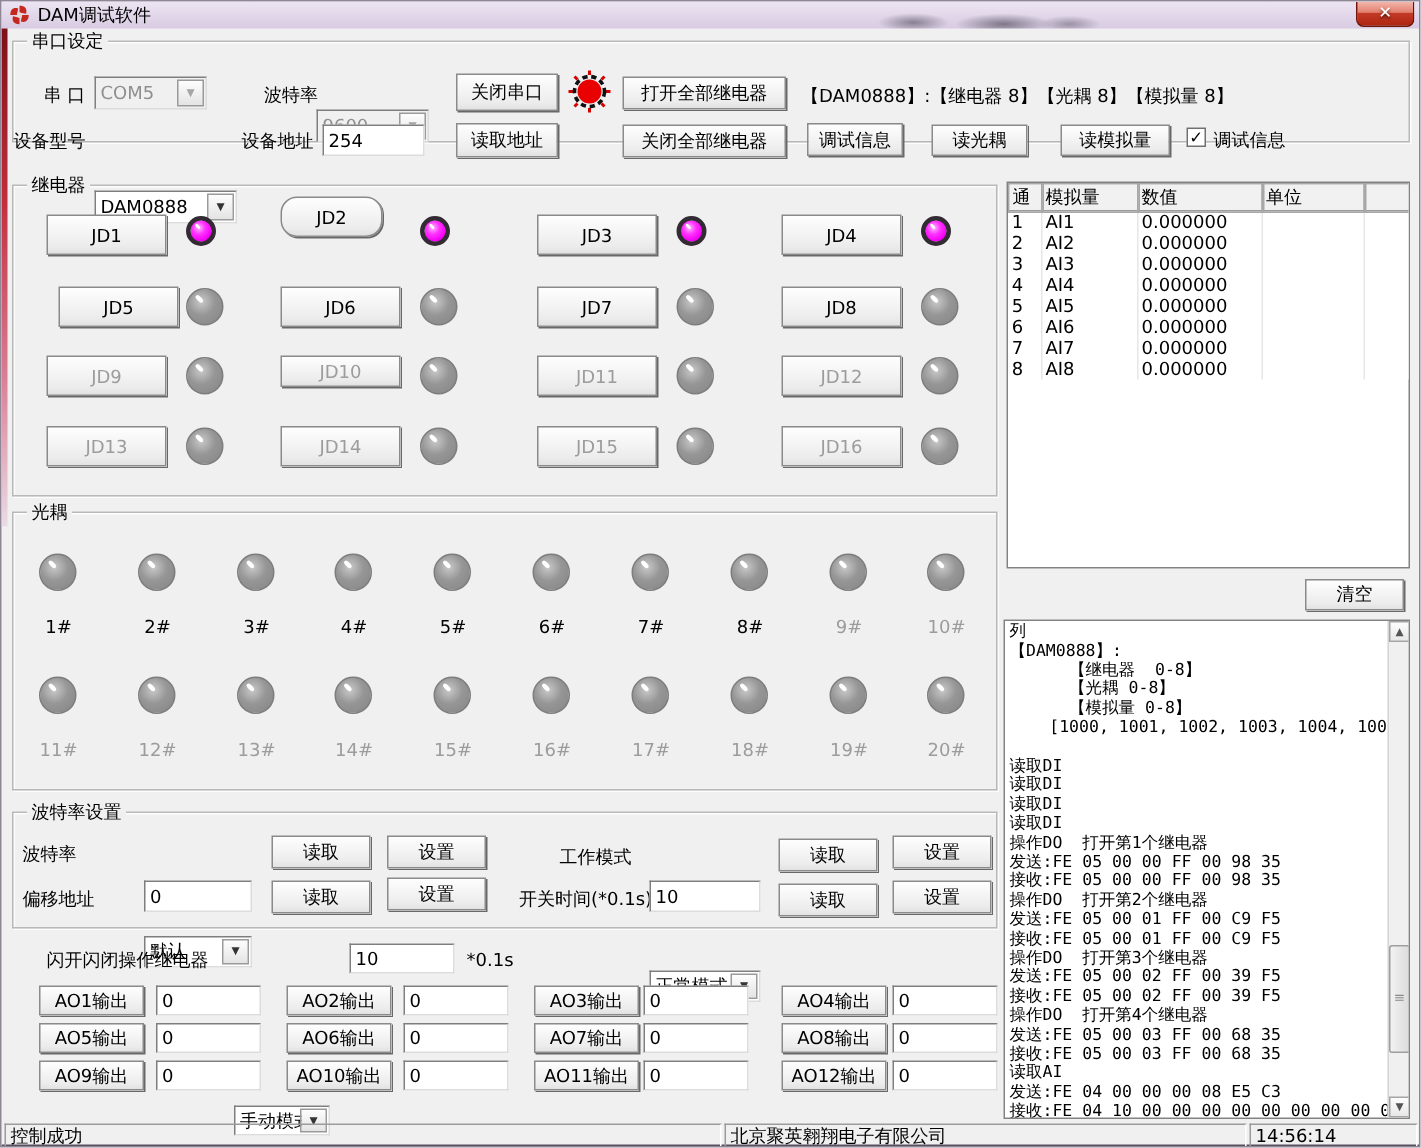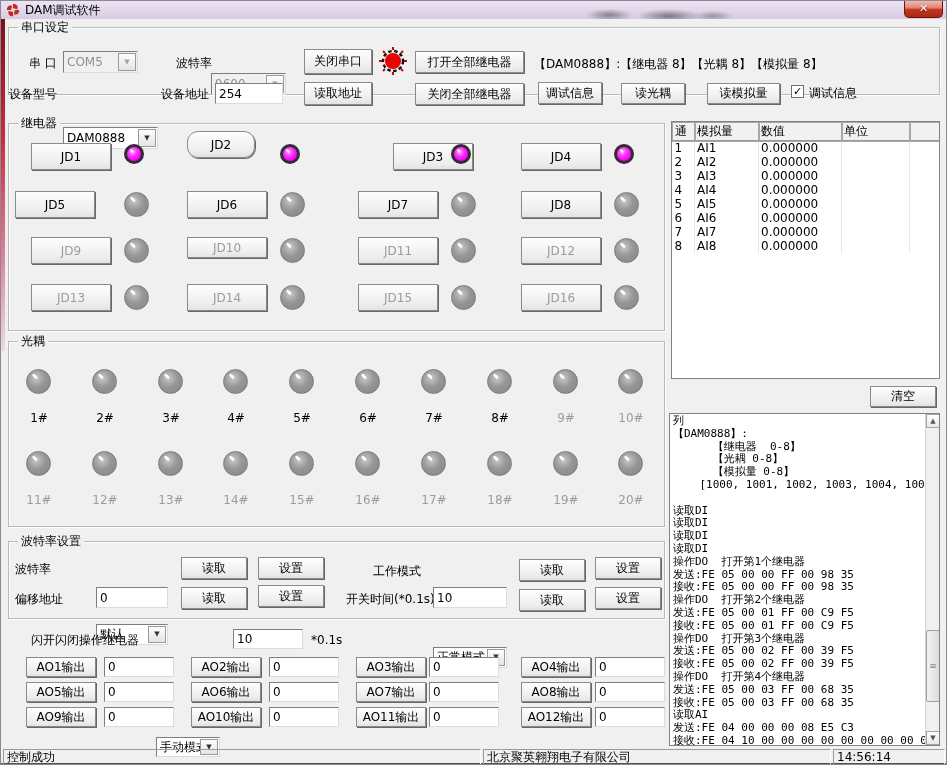--- a/index.html
+++ b/index.html
@@ -145,26 +145,26 @@
   <span class="abs lbl" style="left:808px;top:85px;">调试信息</span>
 
   <div class="abs group" style="left:7px;top:122px;width:657px;height:208px;">
     <span class="gtitle">继电器</span>
   </div>
 
   <div class="abs btn" style="left:30px;top:142px;width:80px;height:27px;">JD1</div>
   <span class="abs led on" style="left:123px;top:143px;"></span>
   <div class="abs btn" style="left:186px;top:130px;width:68px;height:27px;border-radius:11px;">JD2</div>
   <span class="abs led on" style="left:279px;top:143px;"></span>
-  <div class="abs btn" style="left:357px;top:142px;width:80px;height:27px;margin-left:35px;">JD3</div>
+  <div class="abs btn" style="left:357px;top:142px;width:80px;height:27px;">JD3</div>
   <span class="abs led on" style="left:450px;top:143px;"></span>
   <div class="abs btn" style="left:520px;top:142px;width:80px;height:27px;">JD4</div>
   <span class="abs led on" style="left:613px;top:143px;"></span>
 
-  <div class="abs btn" style="left:14px;top:190px;width:80px;height:27px;">JD5</div>
+  <div class="abs btn" style="left:38px;top:190px;width:80px;height:27px;">JD5</div>
   <span class="abs led off" style="left:123px;top:191px;"></span>
   <div class="abs btn" style="left:186px;top:190px;width:80px;height:27px;">JD6</div>
   <span class="abs led off" style="left:279px;top:191px;"></span>
   <div class="abs btn" style="left:357px;top:190px;width:80px;height:27px;">JD7</div>
   <span class="abs led off" style="left:450px;top:191px;"></span>
   <div class="abs btn" style="left:520px;top:190px;width:80px;height:27px;">JD8</div>
   <span class="abs led off" style="left:613px;top:191px;"></span>
 
   <div class="abs btn dis" style="left:30px;top:236px;width:80px;height:27px;">JD9</div>
   <span class="abs led off" style="left:123px;top:237px;"></span>

